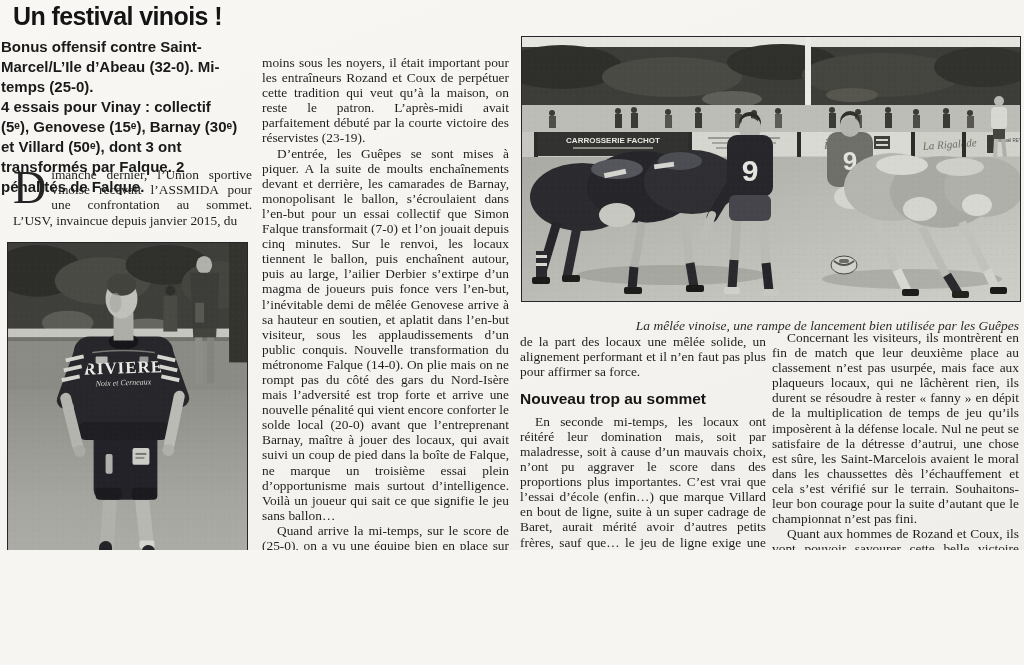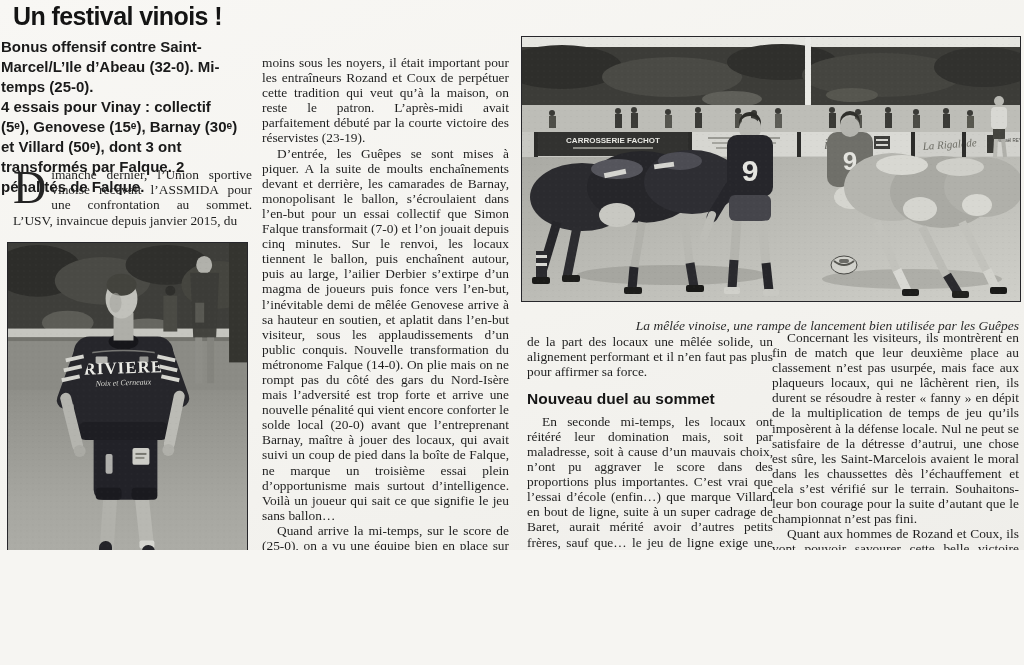--- a/index.html
+++ b/index.html
@@ -20,21 +20,21 @@
   .photo svg{display:block;width:100%;height:100%;}
   .photo-left{left:7px;top:242px;width:241px;height:394px;}
   .photo-right{left:521px;top:36px;width:500px;height:266px;}
   .caption{position:absolute;font-style:italic;font-size:13.5px;color:#2b2b2b;}
   .caption-left{left:9px;top:641px;width:240px;}
   .caption-right{left:521px;top:318px;width:498px;text-align:right;}
   .col{position:absolute;font-size:13.4px;line-height:15.1px;text-align:justify;hyphens:auto;}
   .col p{margin:0;}
   .col p.ind{text-indent:15px;}
   .col2{left:262px;top:37px;width:247px;margin-top:18px;}
-  .col3{left:520px;top:334px;width:246px;margin-left:7px;}
+  .col3{left:520px;top:334px;width:246px;}
   .col4{left:772px;top:330px;width:247px;}
   .subhead{font-family:"Liberation Sans",sans-serif;font-weight:700;font-size:15.5px;
     line-height:18.5px;color:#161616;margin:11px 0 5px;text-align:left;}
   .byline{margin-top:13px;text-align:right;font-weight:700;font-size:14px;color:#1c1c1c;}
 </style>
 </head>
 <body>
 
 <div class="page">
 
@@ -300,21 +300,21 @@
         </g>
       </g>
       <rect width="498" height="264" fill="url(#grain)"></rect>
     </svg>
   </figure>
   <div class="caption caption-right">La mêlée vinoise, une rampe de lancement bien utilisée par les Guêpes</div>
 
   <div class="col col3">
     <p>de la part des locaux une mêlée solide, un alignement performant et il n’en faut pas plus pour affirmer sa force.</p>
     <div class="subhead">
-      <div>Nouveau duel au sommet</div>
+      <div>Nouveau trop au sommet</div>
     </div>
     <p class="ind">En seconde mi-temps, les locaux ont réitéré leur domination mais, soit par maladresse, soit à cause d’un mauvais choix, n’ont pu aggraver le score dans des proportions plus importantes. C’est vrai que l’essai d’école (enfin…) que marque Villard en bout de ligne, suite à un super cadrage de Baret, aurait mérité avoir d’autres petits frères, sauf que… le jeu de ligne exige une discipline : rentrer, cadrer, donner, et cette discipline a parfois été oubliée. Dommage ! Avec la transformation, on passa à (32-0), et la messe était dite, même si les locaux auraient pu faire encore mieux…</p>
   </div>
 
   <div class="col col4">
     <p class="ind">Concernant les visiteurs, ils montrèrent en fin de match que leur deuxième place au classement n’est pas usurpée, mais face aux plaqueurs locaux, qui ne lâchèrent rien, ils durent se résoudre à rester « fanny » en dépit de la multiplication de temps de jeu qu’ils imposèrent à la défense locale. Nul ne peut se satisfaire de la détresse d’autrui, une chose est sûre, les Saint-Marcelois avaient le moral dans les chaussettes dès l’échauffement et cela s’est vérifié sur le terrain. Souhaitons-leur bon courage pour la suite d’autant que le championnat n’est pas fini.</p>
     <p class="ind">Quant aux hommes de Rozand et Coux, ils vont pouvoir savourer cette belle victoire durant les deux semaines à venir avant d’aller affronter le week-end prochain le leader Tournon sur ses terres.</p>
     <div class="byline">Maxime Gaillard</div>
   </div>
 

